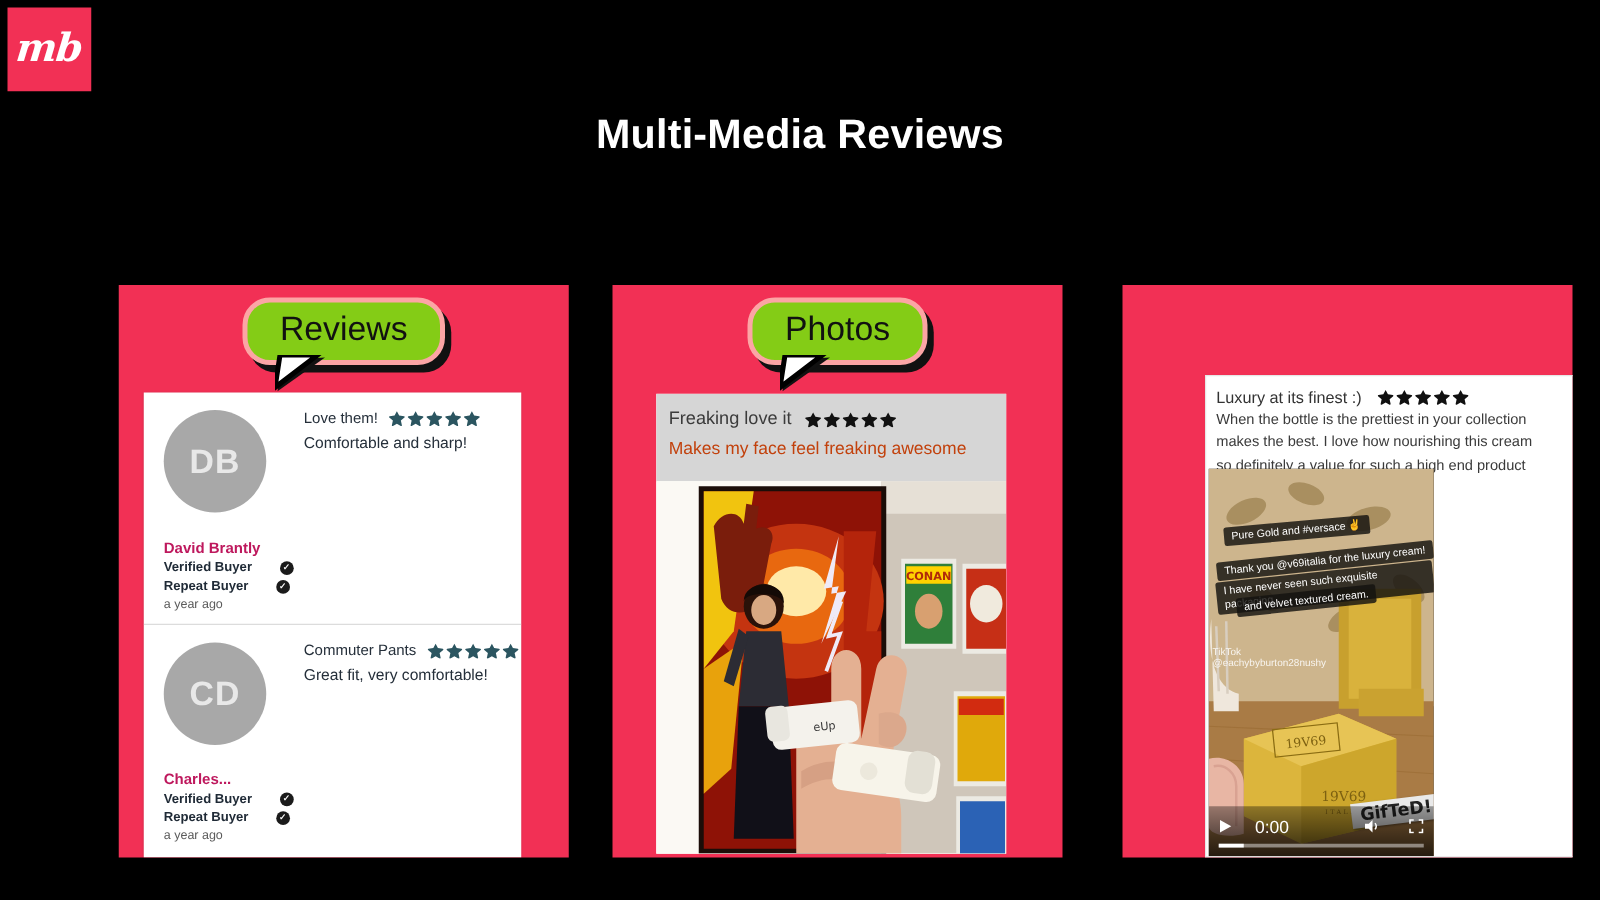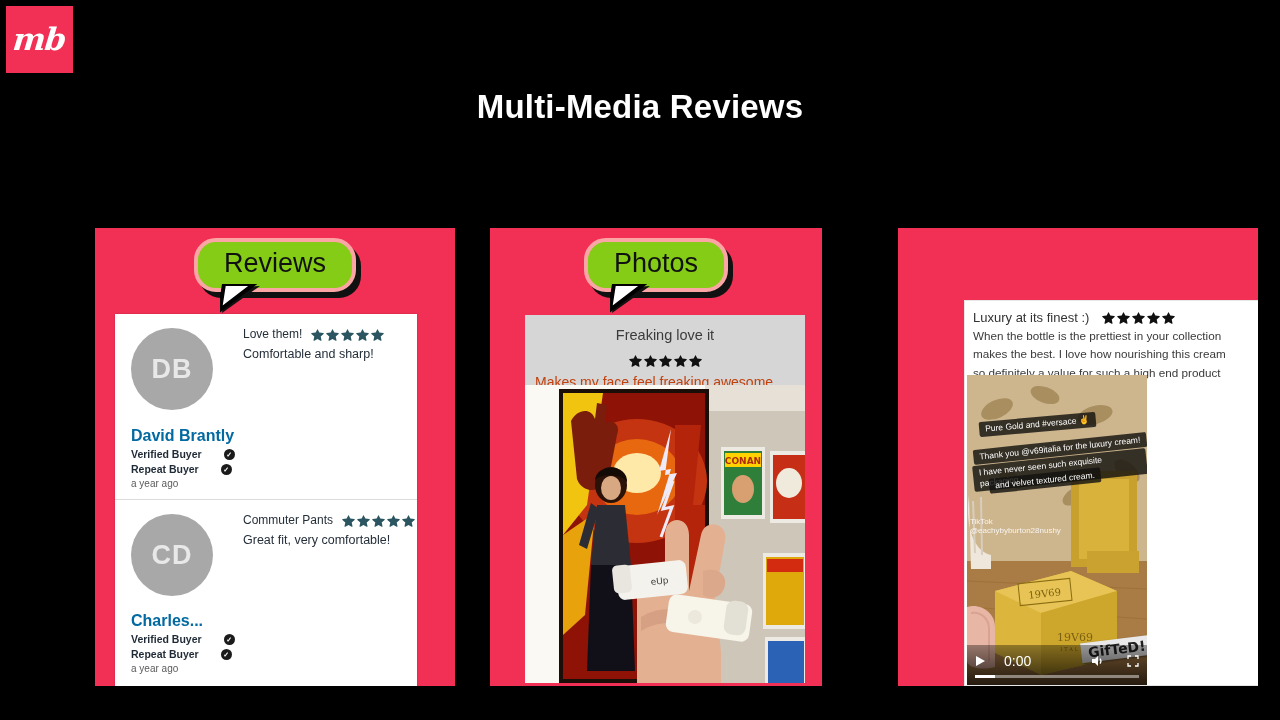--- a/index.html
+++ b/index.html
@@ -12,21 +12,21 @@
   .logo-text{color:#fff;font-family:"DejaVu Serif",serif;font-style:italic;font-weight:700;
         font-size:31px;letter-spacing:-1px;line-height:1;transform:skewX(-6deg);}
 
   
   .page-title{position:absolute;left:0;top:88px;width:1280px;text-align:center;color:#fff;
         font-size:33px;font-weight:700;letter-spacing:.2px;}
 
   
   .panel{position:absolute;top:228px;height:458px;background:#F23055;overflow:hidden;}
   #panel-reviews{left:95px;width:360px;}
-  #panel-photos{left:490px;width:332px;}
+  #panel-photos{left:490px;width:360px;}
   #panel-videos{left:898px;width:360px;}
 
   
   .bubble-wrap{position:absolute;top:10px;left:0;width:100%;display:flex;justify-content:center;z-index:5;}
   .bubble{position:relative;background:#84cc16;border:4px solid #fca5a5;border-radius:22px;
         padding:5px 26px 7px 26px;box-shadow:5px 6px 0 #111;}
   .bubble-label{font-size:27px;color:#111;line-height:1.25;white-space:nowrap;}
   .bubble-tail{position:absolute;left:22px;bottom:-26px;width:44px;height:30px;}
 
   
@@ -36,30 +36,30 @@
   .review + .review{border-top:1px solid #dcdcdc;}
   .avatar{position:absolute;left:16px;top:14px;width:82px;height:82px;border-radius:50%;
         background:#A8A8A8;display:flex;align-items:center;justify-content:center;}
   .avatar-initials{color:#E8E8E8;font-size:27px;font-weight:700;letter-spacing:1px;}
   .rv-head{position:absolute;left:128px;top:13px;right:0;display:flex;align-items:center;gap:9px;}
   .rv-title{font-size:12px;color:#252F3A;white-space:nowrap;}
   .rv-body{position:absolute;left:128px;top:33px;font-size:12.5px;color:#252F3A;white-space:nowrap;}
   .stars{display:flex;gap:2px;flex:0 0 auto;}
   .star{width:13px;height:13px;display:block;}
   .meta{position:absolute;left:16px;bottom:10px;}
-  .meta-name{font-size:16px;font-weight:700;color:#0369a1;margin-bottom:3px;}
+  .meta-name{font-size:12px;font-weight:700;color:#be185d;margin-bottom:3px;}
   .meta-row{display:flex;align-items:center;gap:22px;font-size:10.5px;font-weight:700;color:#1F2A36;margin-bottom:3px;}
   .check{width:11px;height:11px;border-radius:50%;background:#1b1b1b;display:flex;
         align-items:center;justify-content:center;color:#fff;font-size:7px;line-height:1;}
   .meta-ago{font-size:10px;color:#5b5b5b;}
 
   
   .photo-card{position:absolute;left:35px;top:87px;width:280px;height:368px;background:#fff;overflow:hidden;}
   .photo-head{background:#D6D6D6;padding:12px 10px 14px 10px;height:70px;box-sizing:border-box;}
-  .ph-top{display:flex;align-items:center;gap:11px;flex-direction:column;}
+  .ph-top{display:flex;align-items:center;gap:11px;}
   .ph-title{font-size:14.5px;color:#3b3b3b;}
   .ph-sub{margin-top:7px;font-size:14px;color:#c2410c;}
   .photo-media{position:relative;height:298px;background:#FBF9F4;overflow:hidden;}
 
   
   .video-card{position:absolute;left:66px;top:72px;width:320px;height:386px;background:#fff;overflow:hidden;
         border:1px solid #e6e6e6;box-sizing:border-box;}
   .vd-head{padding:9px 0 0 8px;}
   .vd-top{display:flex;align-items:center;gap:13px;}
   .vd-title{font-size:13px;color:#333;white-space:nowrap;}

